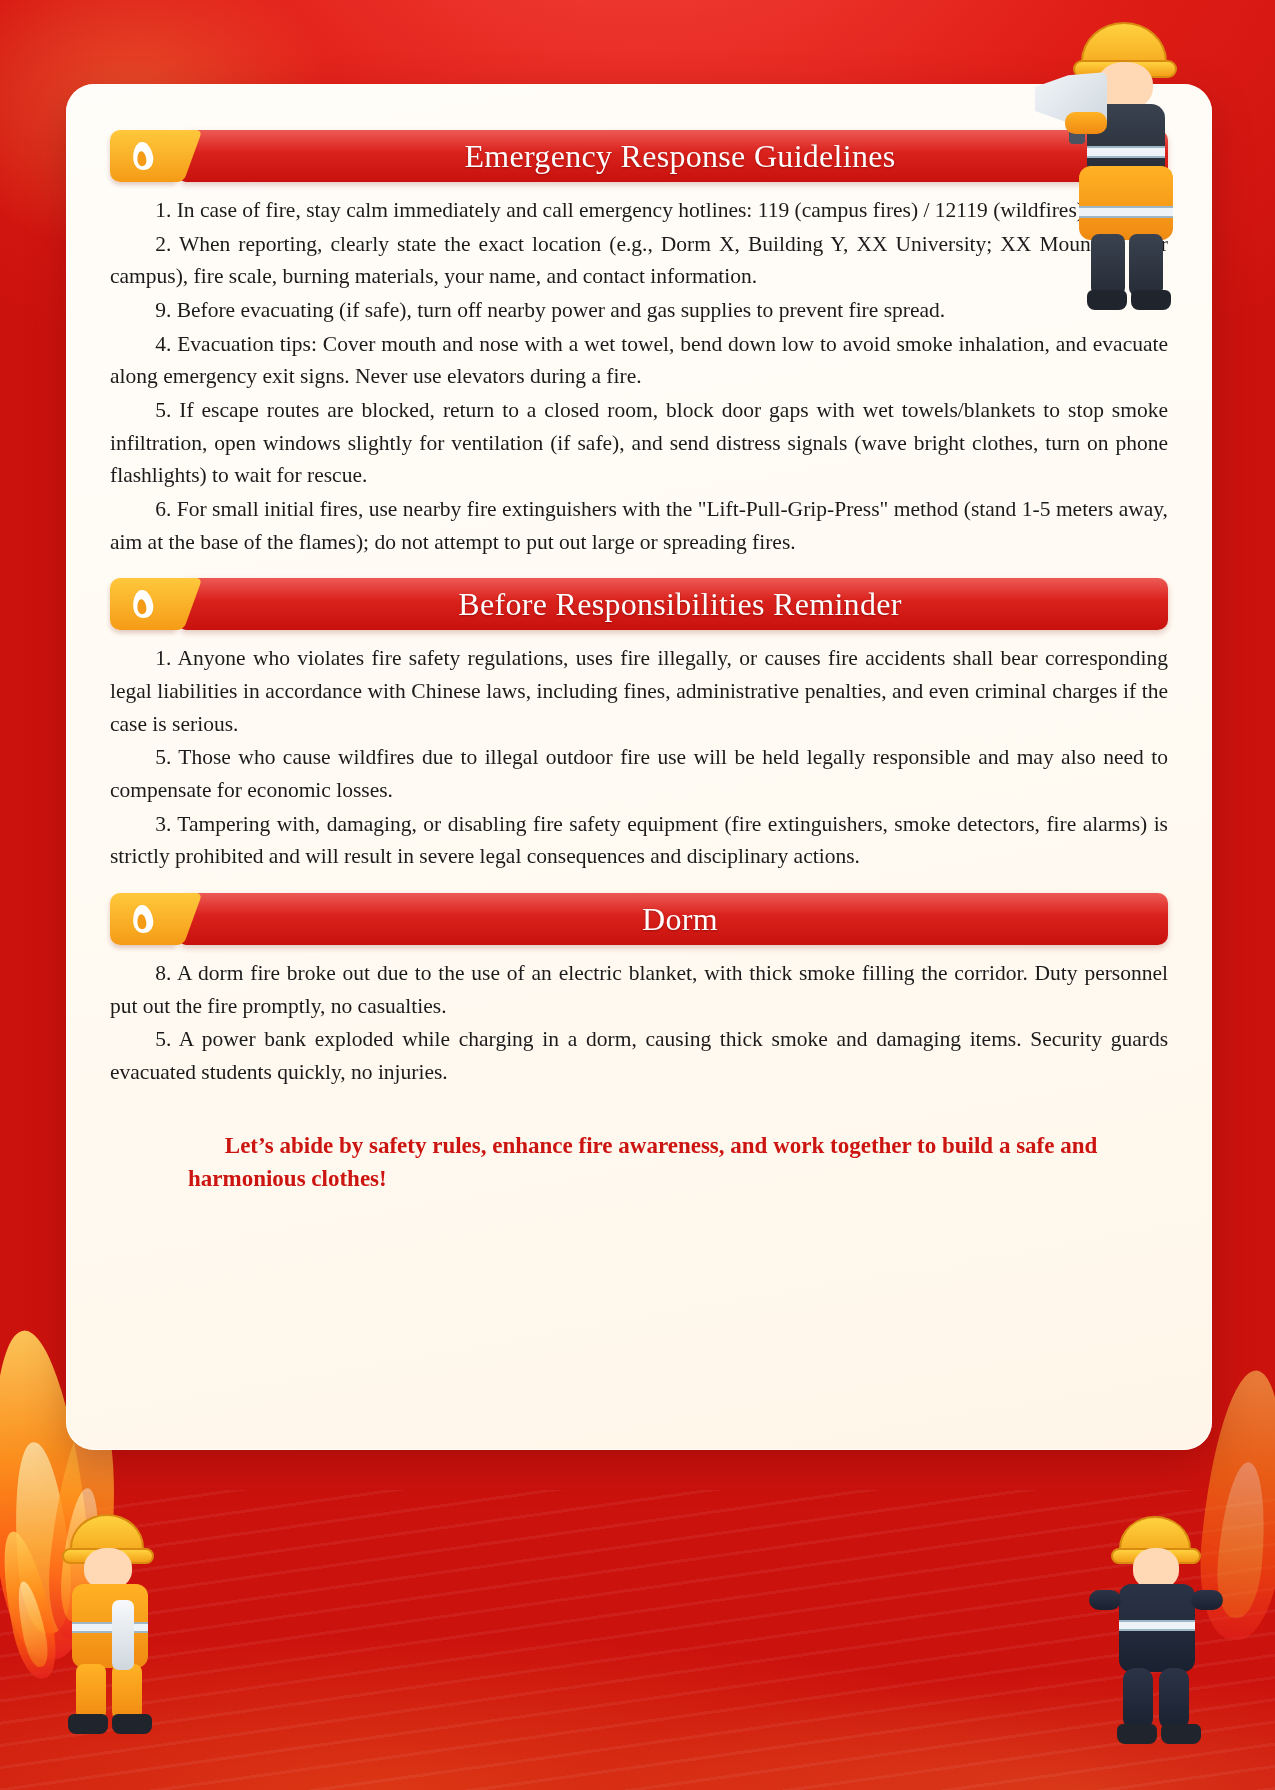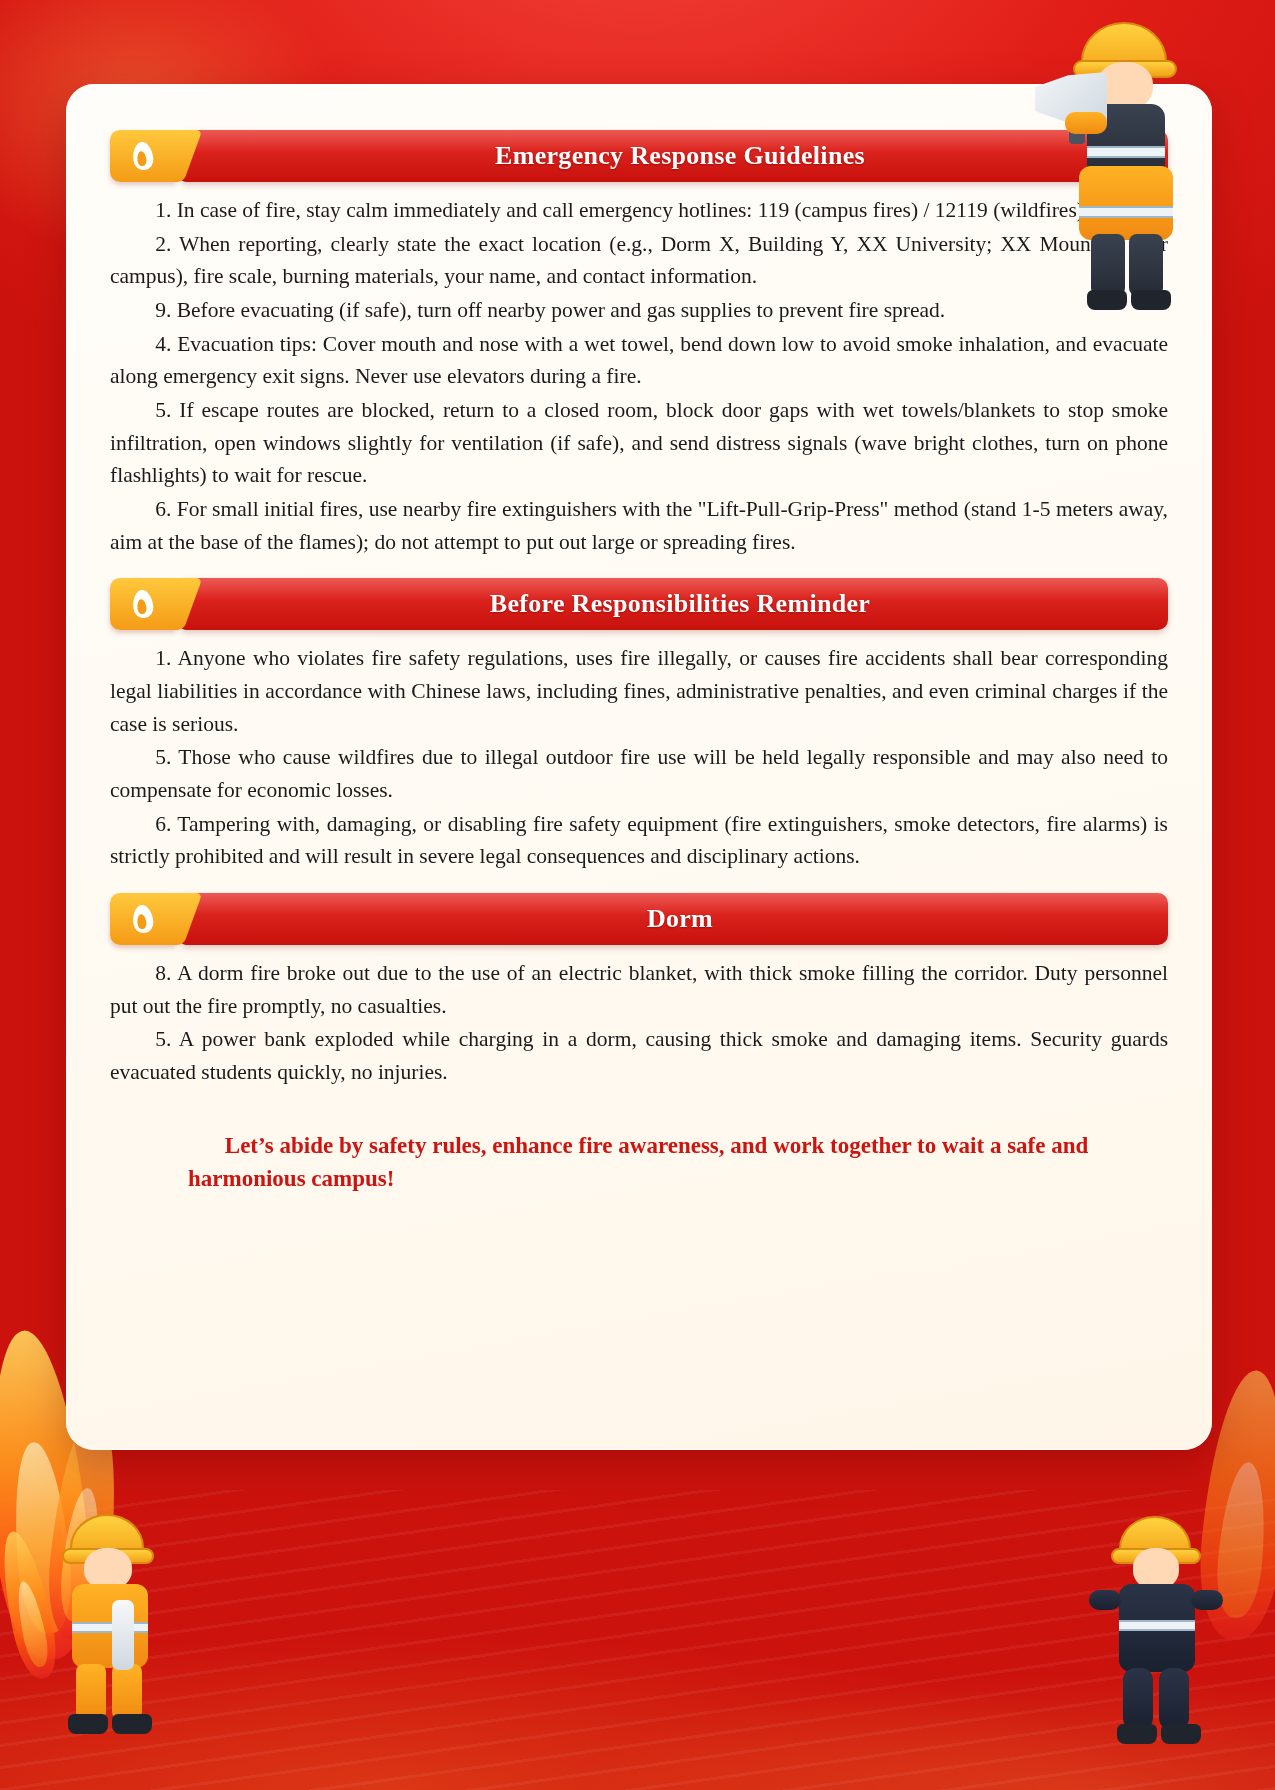--- a/index.html
+++ b/index.html
@@ -143,22 +143,22 @@
     content: "";
     position: absolute;
     left: 0; right: 0; top: 0;
     height: 42%;
     background: linear-gradient(180deg, rgba(255,255,255,0.20), rgba(255,255,255,0));
     border-radius: 6px 10px 0 0;
   }
   .banner-title {
     position: relative;
     color: #fff;
-    font-weight: bold;
-    font-size: 26px;
+    font-weight: normal;
+    font-size: 32px;
     letter-spacing: .3px;
     text-shadow: 0 1px 2px rgba(90,0,0,.45);
     padding-left: 12px;
   }
 
   
   .para {
     font-size: 21.5px;
     line-height: 1.52;
     color: #1b1b1b;
@@ -302,35 +302,35 @@
         <div class="banner">
           <div class="banner-badge">
             <div class="badge-flame"></div>
           </div>
           <div class="banner-bar">
             <div class="banner-title">Before Responsibilities Reminder</div>
           </div>
         </div>
         <p class="para">1. Anyone who violates fire safety regulations, uses fire illegally, or causes fire accidents shall bear corresponding legal liabilities in accordance with Chinese laws, including fines, administrative penalties, and even criminal charges if the case is serious.</p>
         <p class="para">5. Those who cause wildfires due to illegal outdoor fire use will be held legally responsible and may also need to compensate for economic losses.</p>
-        <p class="para">6. Tampering with, damaging, or disabling fire safety equipment (fire extinguishers, smoke detectors, fire alarms) is strictly prohibited and will result in severe legal consequences and disciplinary actions.</p>
+        <p class="para">3. Tampering with, damaging, or disabling fire safety equipment (fire extinguishers, smoke detectors, fire alarms) is strictly prohibited and will result in severe legal consequences and disciplinary actions.</p>
       </div>
       <div class="section">
         <div class="banner">
           <div class="banner-badge">
             <div class="badge-flame"></div>
           </div>
           <div class="banner-bar">
             <div class="banner-title">Dorm</div>
           </div>
         </div>
         <p class="para">8. A dorm fire broke out due to the use of an electric blanket, with thick smoke filling the corridor. Duty personnel put out the fire promptly, no casualties.</p>
         <p class="para">5. A power bank exploded while charging in a dorm, causing thick smoke and damaging items. Security guards evacuated students quickly, no injuries.</p>
       </div>
-      <div class="closing">Let’s abide by safety rules, enhance fire awareness, and work together to wait a safe and harmonious campus!</div>
+      <div class="closing">Let’s abide by safety rules, enhance fire awareness, and work together to build a safe and harmonious clothes!</div>
     </div>
 </div>
 
 <div class="char char-top">
   <div class="ff-helmet" style="left:46px; top:6px; width:86px; height:56px;"></div>
   <div class="ff-helmet" style="left:38px; top:44px; width:104px; height:18px; border-radius:10px;"></div>
   <div class="ff-face" style="left:62px; top:46px; width:56px; height:48px;"></div>
   <div class="ff-body" style="left:52px; top:88px; width:78px; height:74px;"></div>
   <div class="ff-stripe" style="left:52px; top:130px; width:78px; height:12px;"></div>
   <div class="ff-jacket" style="left:44px; top:150px; width:94px; height:74px;"></div>

